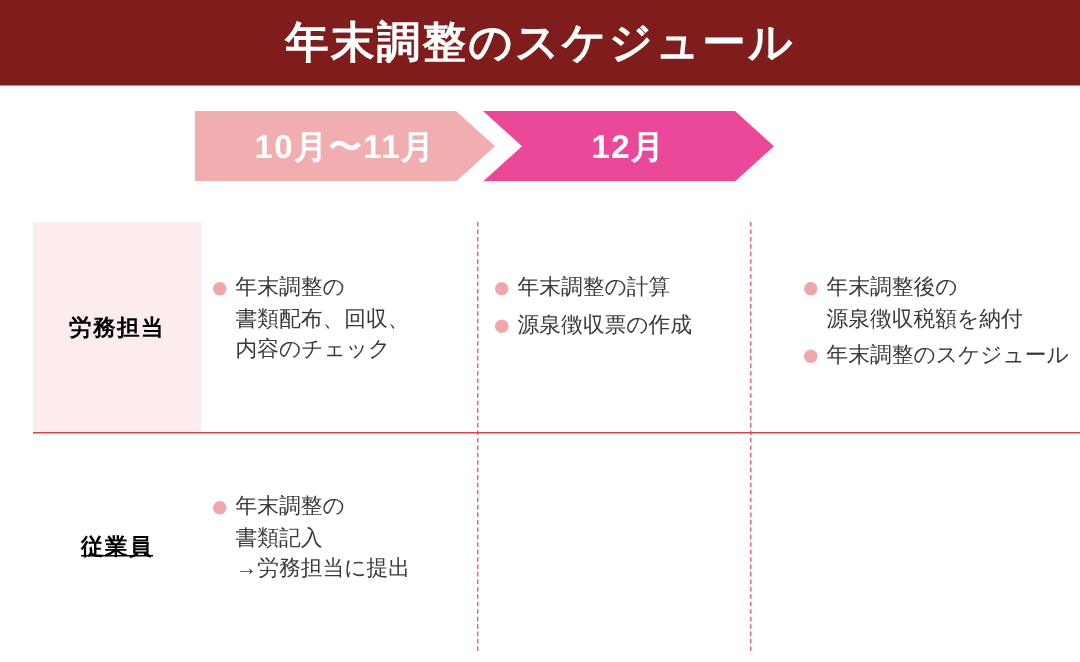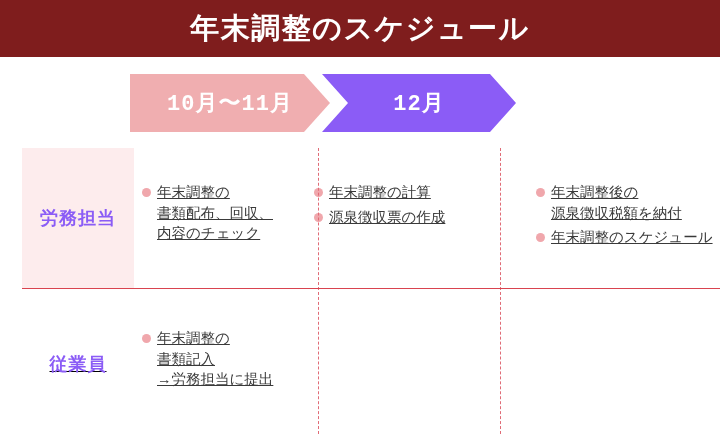--- a/index.html
+++ b/index.html
@@ -32,78 +32,76 @@
 
   
   .arrow-band {
     position: absolute;
     left: 0; top: 74px;
     width: 720px; height: 58px;
   }
   .arrow {
     position: absolute;
     top: 0;
-    height: 58px;
+    height: 47px;
     display: flex;
     align-items: center;
     justify-content: center;
     color: #ffffff;
     font-size: 22px;
     font-weight: bold;
     letter-spacing: 1px;
     clip-path: polygon(0 0, calc(100% - 26px) 0, 100% 50%, calc(100% - 26px) 100%, 0 100%, 26px 50%);
-    font-family: Liberation Mono, monospace;
   }
   .arrow.a1 { left: 130px;  width: 200px; background: #f0aeb0; clip-path: polygon(0 0, calc(100% - 26px) 0, 100% 50%, calc(100% - 26px) 100%, 0 100%); }
-  .arrow.a2 { left: 322px;  width: 194px; background: #8b5cf6; }
+  .arrow.a2 { left: 322px;  width: 194px; background: #ec4899; }
   .arrow.a3 { left: 508px;  width: 204px; background: #e2616b; }
 
   
   .row {
     position: absolute;
     left: 0;
     width: 720px;
   }
   .row-labour { top: 148px; height: 140px; }
   .row-employee { top: 294px; height: 140px; }
 
   .label-cell {
     position: absolute;
     left: 22px; top: 0;
     width: 112px; height: 140px;
     background: #fdeced;
     display: flex; align-items: center; justify-content: center;
   }
   .label-cell.plain { background: #ffffff; text-decoration: underline; }
   .label-text {
-    font-size: 18px;
+    font-size: 15px;
     font-weight: bold;
-    color: #8b5cf6;
+    color: #000000;
     letter-spacing: 1px;
   }
 
   .col {
     position: absolute;
     top: 0;
     height: 140px;
     padding-top: 34px;
   }
   .col.c1 { left: 142px; width: 176px; }
-  .col.c2 { left: 314px; width: 172px; }
+  .col.c2 { left: 330px; width: 172px; }
   .col.c3 { left: 536px; width: 205px; }
 
   .bullet-item {
     position: relative;
     padding-left: 15px;
     margin-bottom: 4px;
     font-size: 14.5px;
     line-height: 1.43;
     color: #3a3a3a;
     white-space: pre-line;
-    text-decoration: underline;
   }
   .bullet-item::before {
     content: "";
     position: absolute;
     left: 0; top: 6px;
     width: 9px; height: 9px;
     border-radius: 50%;
     background: #f0a7ac;
   }
 

